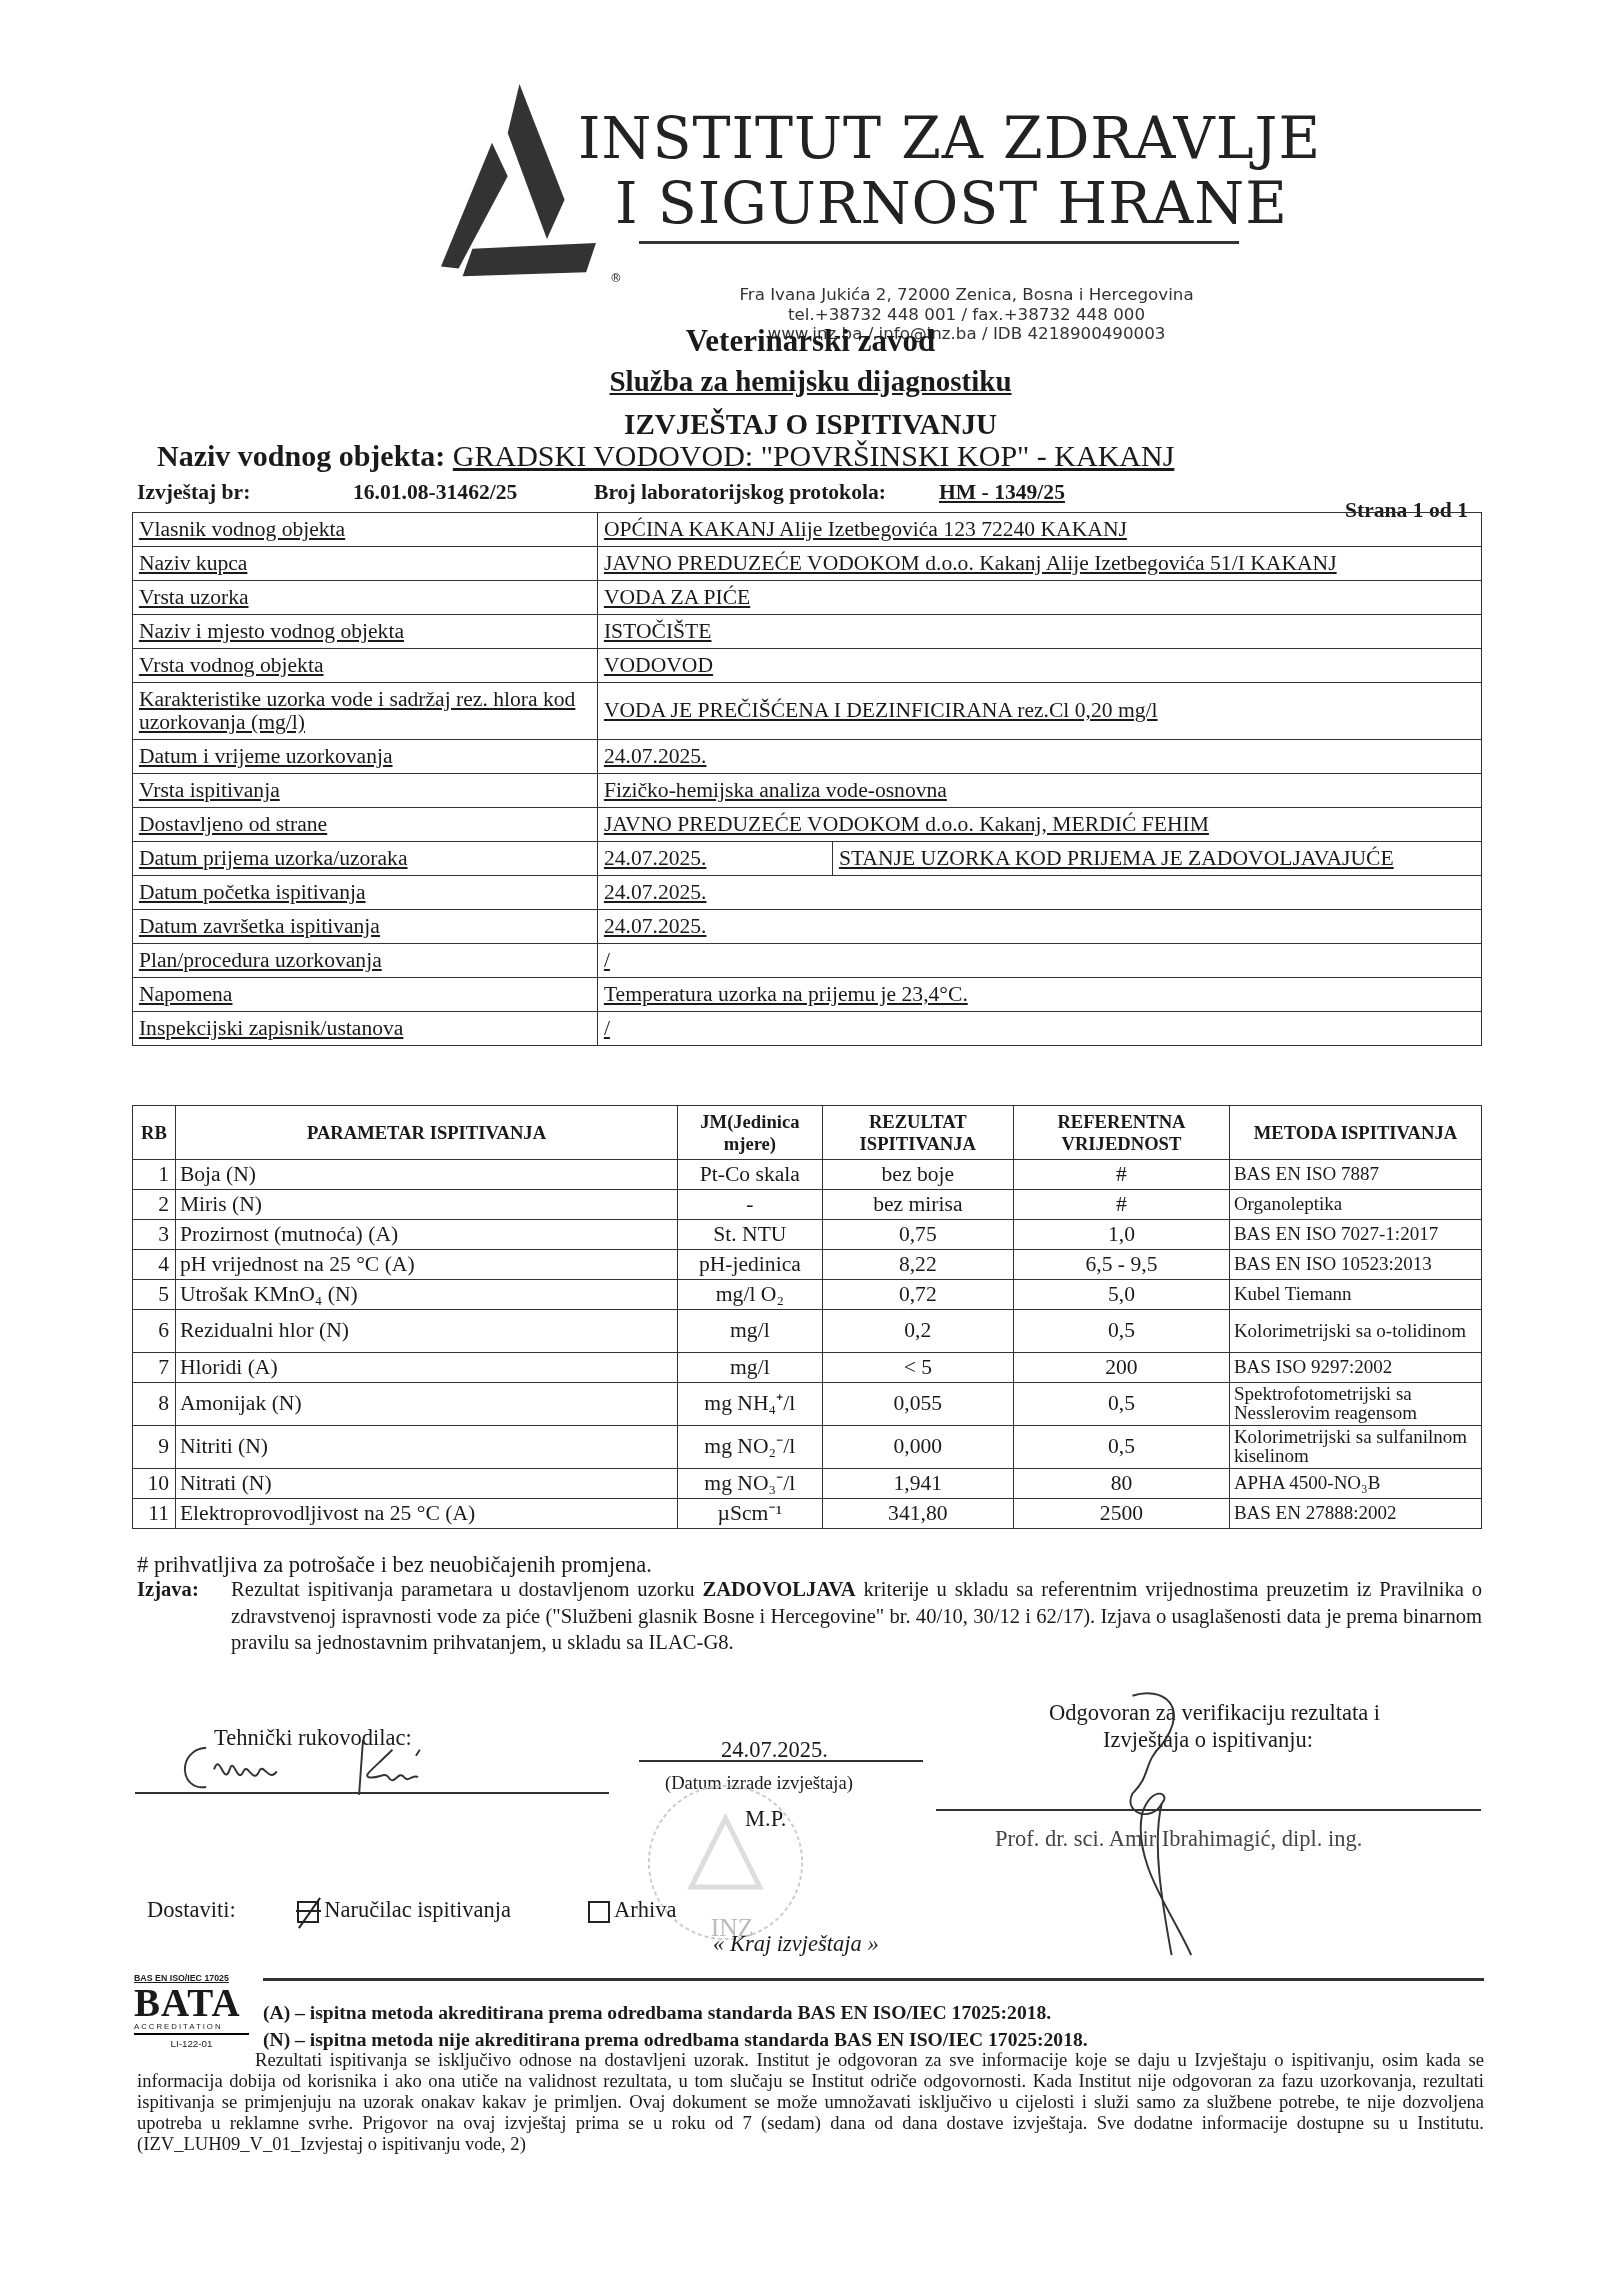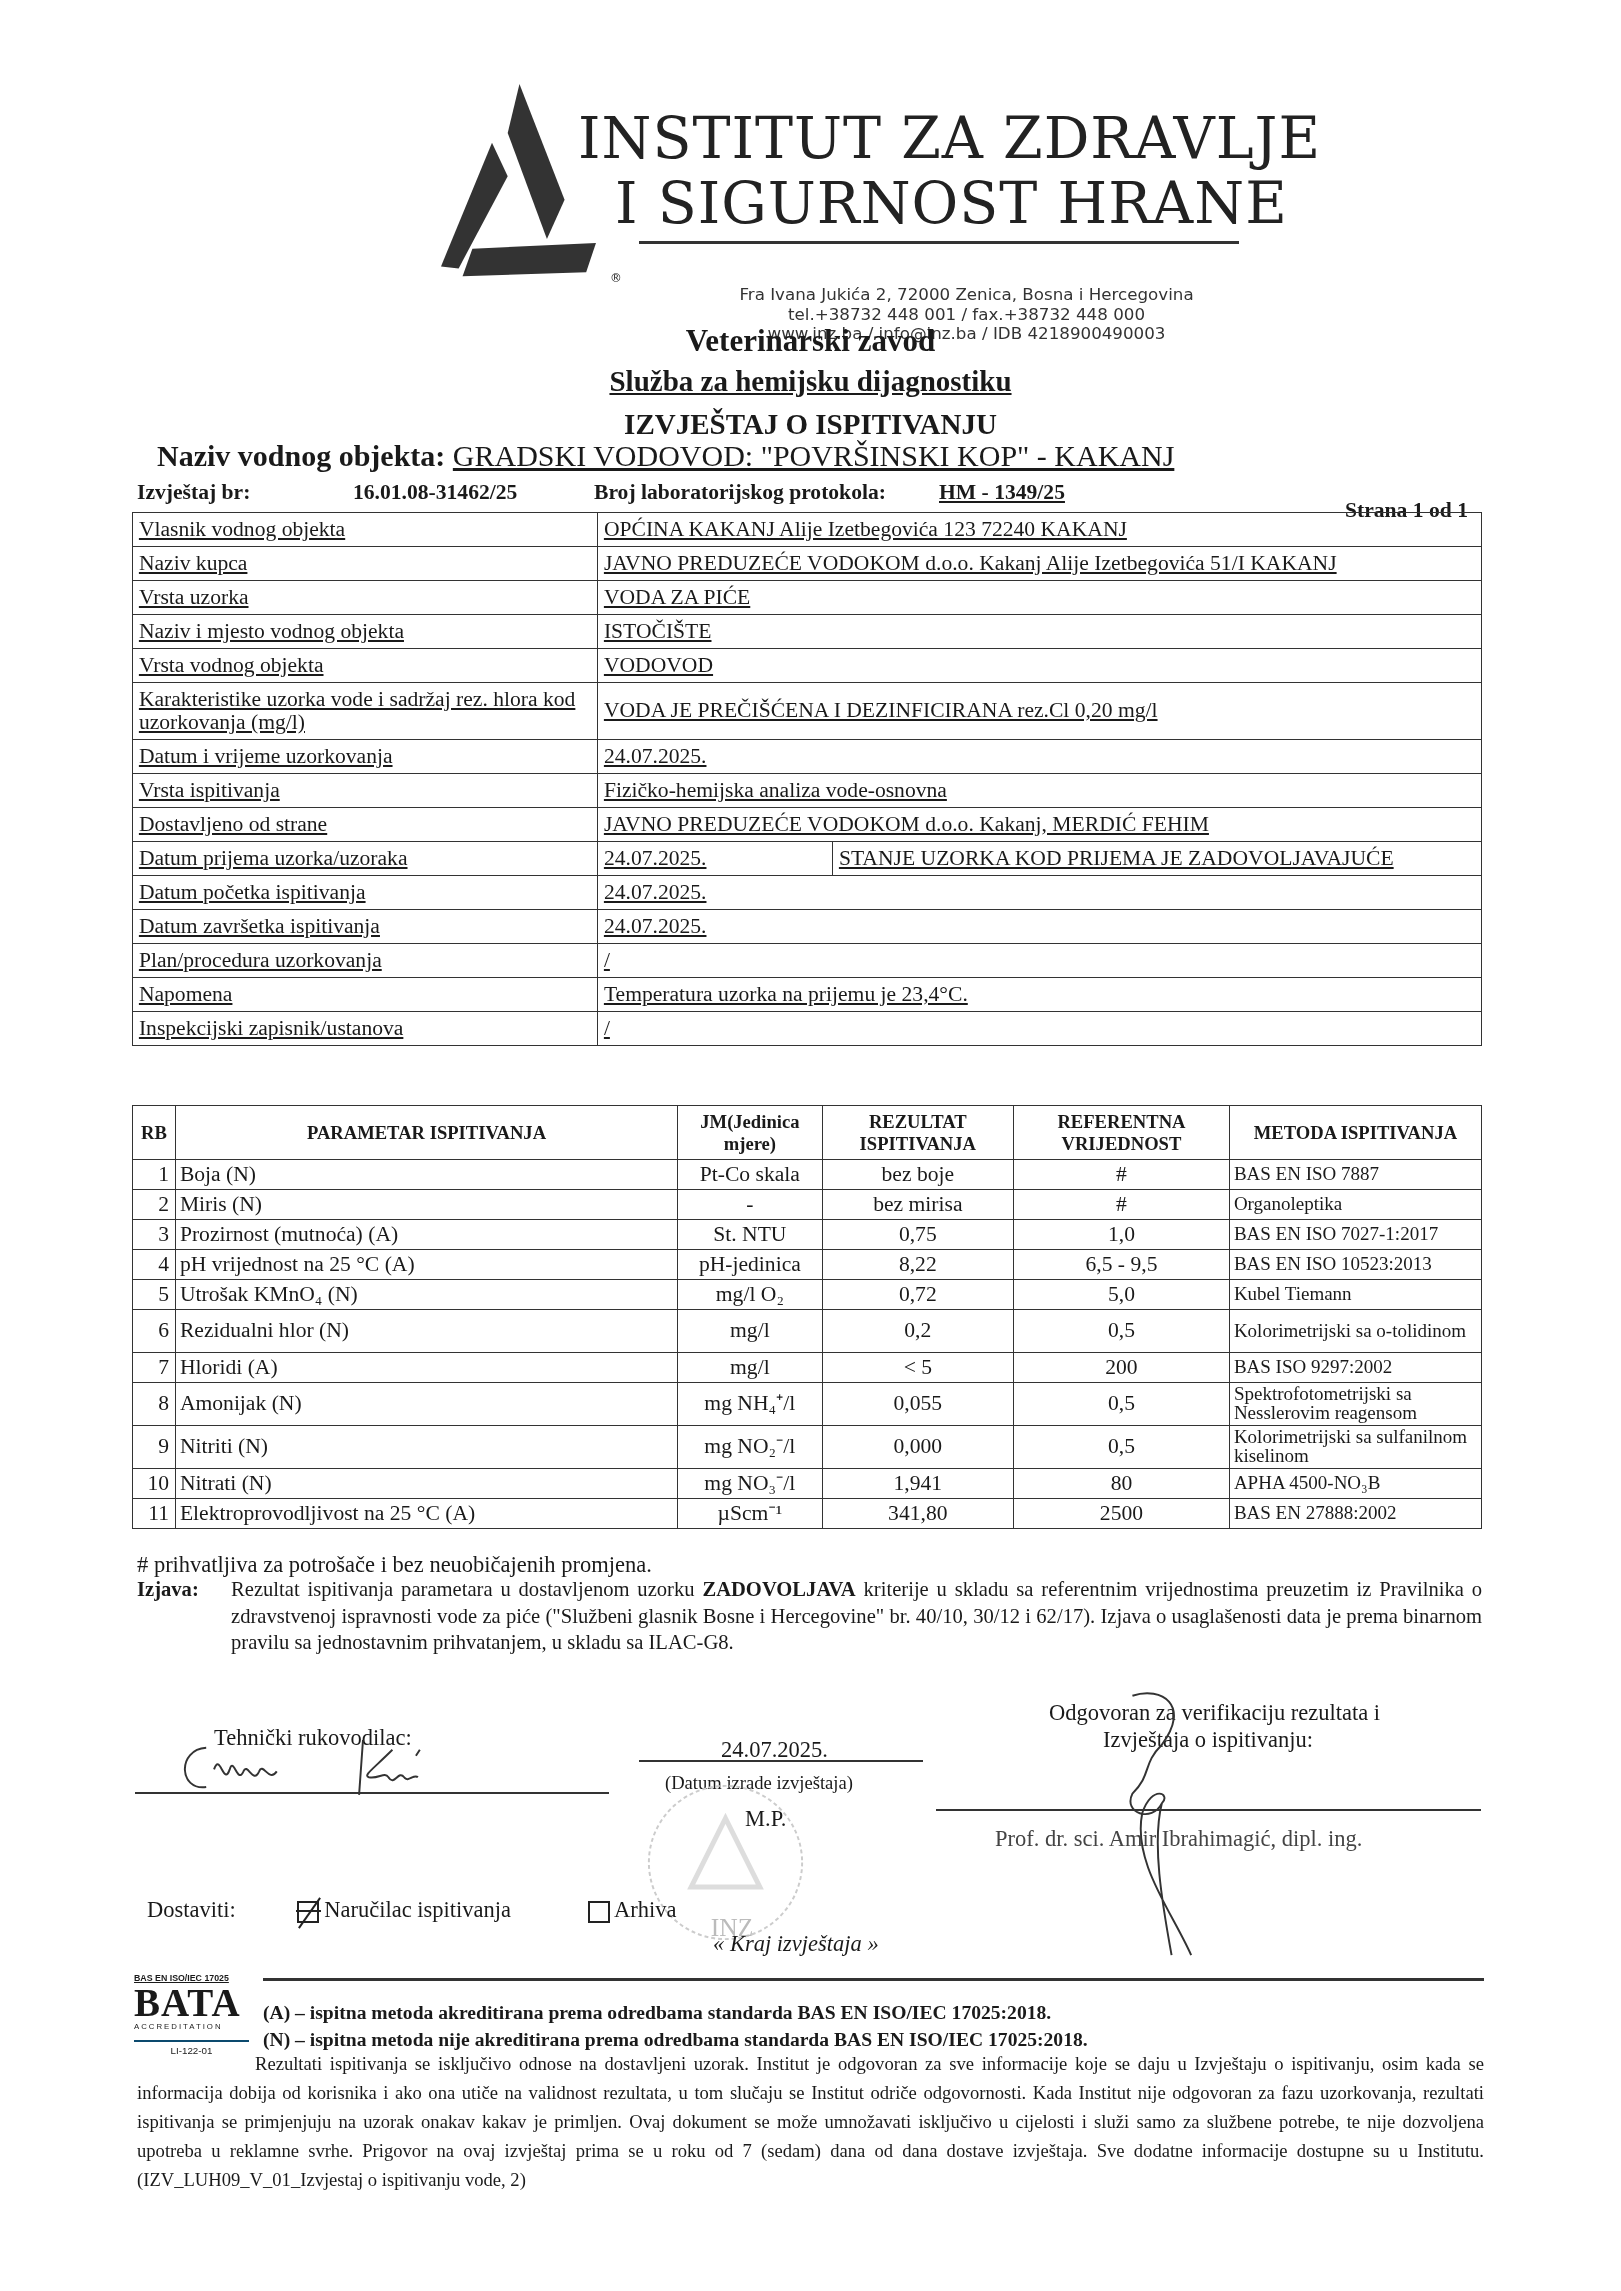--- a/index.html
+++ b/index.html
@@ -49,21 +49,21 @@
 
     
     .sig-lbl { font-size: 22.5px; white-space: nowrap; }
     .line { height: 2px; background: #333; }
     .small { font-size: 18.6px; }
 
     
     .foot-rule { left: 263px; top: 1978px; width: 1221px; height: 2.9px; background: #333; }
     .bata { left: 134px; top: 1973px; width: 115px; }
     .acc-lines { left: 263px; top: 2000px; font-size: 19.6px; font-weight: bold; line-height: 26.5px; white-space: nowrap; }
-    .disclaimer { left: 137px; top: 2049px; width: 1347px; font-size: 18.6px; line-height: 29px; text-align: justify; }
+    .disclaimer { left: 137px; top: 2049px; width: 1347px; font-size: 18.6px; line-height: 21px; text-align: justify; }
     .disclaimer .ind { display: inline-block; width: 118px; }
 
     .checkbox { display: inline-block; width: 21.6px; height: 21.6px; border: 2px solid #222; vertical-align: middle; position: relative; }
     .checkbox.checked::after { content: ""; position: absolute; left: -7.8px; top: 8.8px; width: 37px; height: 2px; background: #222; transform: rotate(-55deg); }
     .checkbox.checked::before { content: ""; position: absolute; left: -2.9px; top: 6.9px; width: 24.5px; height: 2px; background: #222; }
   </style>
 </head>
 <body>
 
 <svg class="abs logo-svg" width="157" height="206" viewBox="0 0 160 210">
@@ -308,21 +308,21 @@
 </div>
 <div class="abs sig-lbl" style="left:588px;top:1897px">
   <span class="checkbox"></span>
   <span>Arhiva</span>
 </div>
 <div class="abs sig-lbl" style="left:713px;top:1931px;font-style:italic">« Kraj izvještaja »</div>
 
 <div class="abs bata">
   <div style="font-family:'Liberation Sans',sans-serif;font-size:8.8px;font-weight:bold;text-decoration:underline;white-space:nowrap">BAS EN ISO/IEC 17025</div>
   <div style="font-family:'Liberation Serif',serif;font-size:39px;line-height:39px;font-weight:bold;letter-spacing:1px">BATA</div>
-  <div style="font-family:'Liberation Sans',sans-serif;font-size:7.8px;letter-spacing:2px;border-bottom:2px solid #0c4a6e;white-space:nowrap;padding-bottom:9px">ACCREDITATION</div>
+  <div style="font-family:'Liberation Sans',sans-serif;font-size:7.8px;letter-spacing:2px;border-bottom:2px solid #000000;white-space:nowrap;padding-bottom:2px">ACCREDITATION</div>
   <div style="font-family:'Liberation Sans',sans-serif;font-size:9.8px;text-align:center;margin-top:2.9px">LI-122-01</div>
 </div>
 <div class="abs foot-rule"></div>
 <div class="abs acc-lines">
   <div>(A) – ispitna metoda akreditirana prema odredbama standarda BAS EN ISO/IEC 17025:2018.</div>
   <div>(N) – ispitna metoda nije akreditirana prema odredbama standarda BAS EN ISO/IEC 17025:2018.</div>
 </div>
 <div class="abs disclaimer"><span class="ind"></span><span>Rezultati ispitivanja se isključivo odnose na dostavljeni uzorak. Institut je odgovoran za sve informacije koje se daju u Izvještaju o ispitivanju, osim kada se informacija dobija od korisnika i ako ona utiče na validnost rezultata, u tom slučaju se Institut odriče odgovornosti. Kada Institut nije odgovoran za fazu uzorkovanja, rezultati ispitivanja se primjenjuju na uzorak onakav kakav je primljen. Ovaj dokument se može umnožavati isključivo u cijelosti i služi samo za službene potrebe, te nije dozvoljena upotreba u reklamne svrhe. Prigovor na ovaj izvještaj prima se u roku od 7 (sedam) dana od dana dostave izvještaja. Sve dodatne informacije dostupne su u Institutu. (IZV_LUH09_V_01_Izvjestaj o ispitivanju vode, 2)</span></div>
 
 

